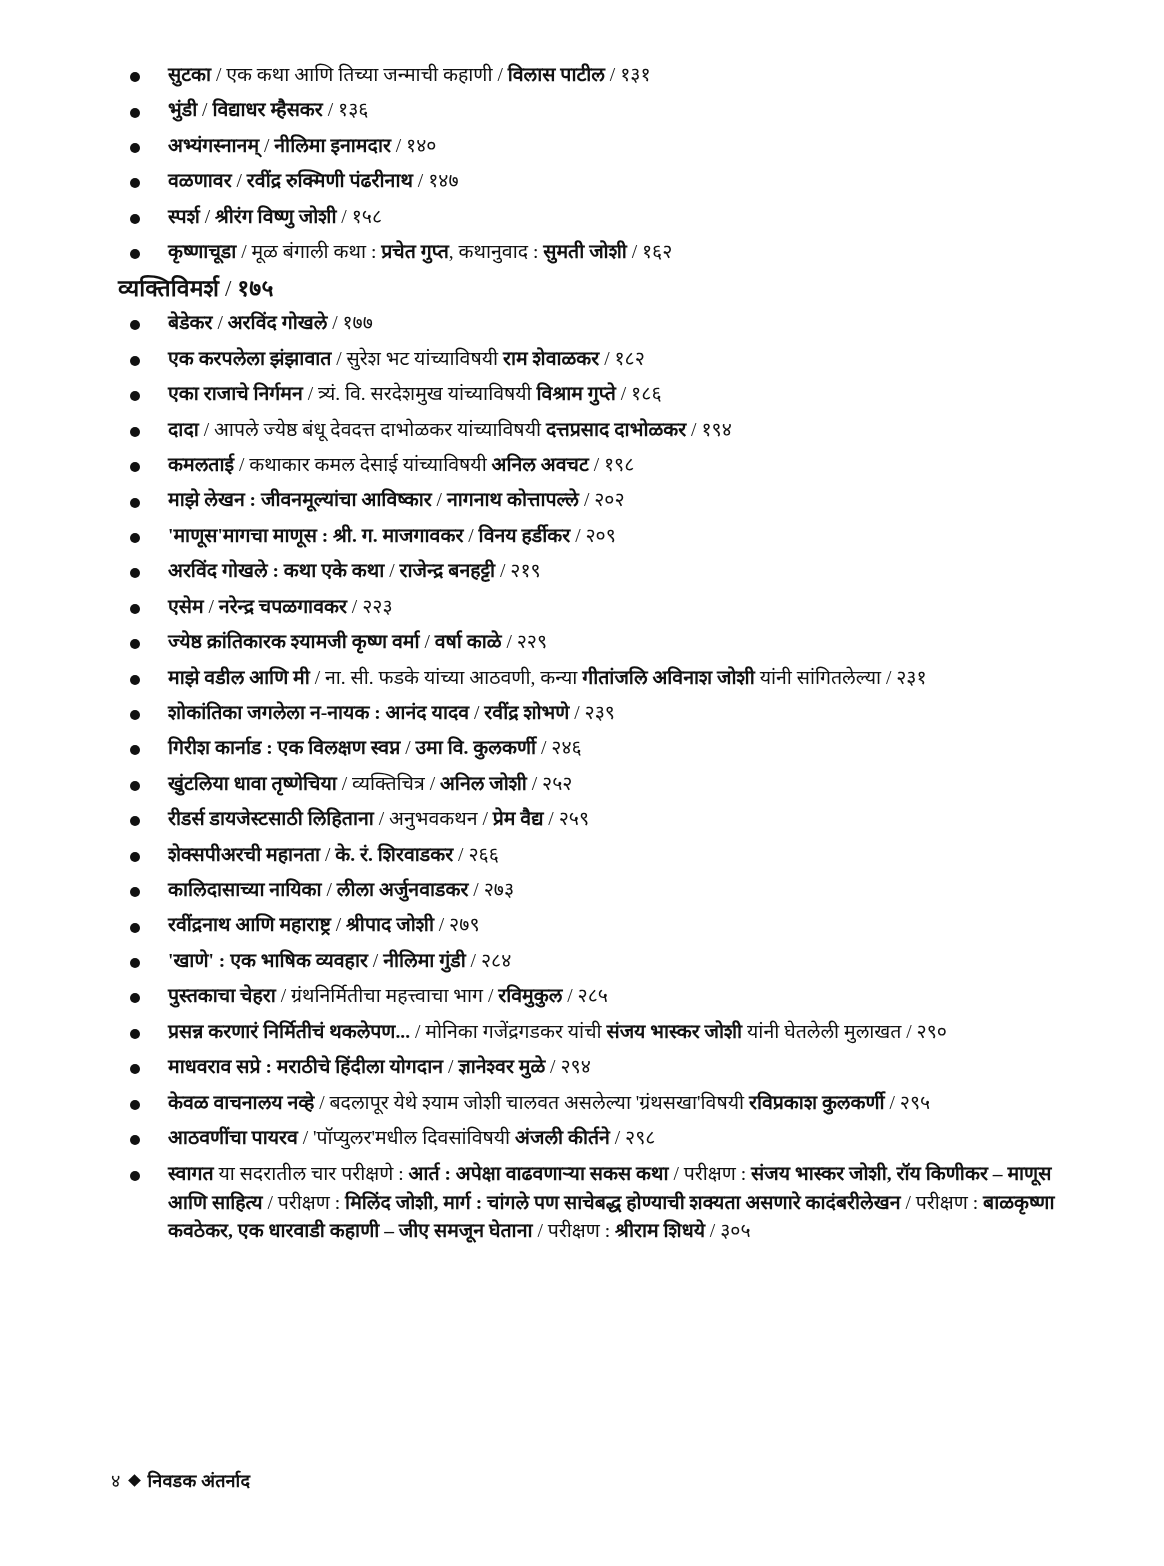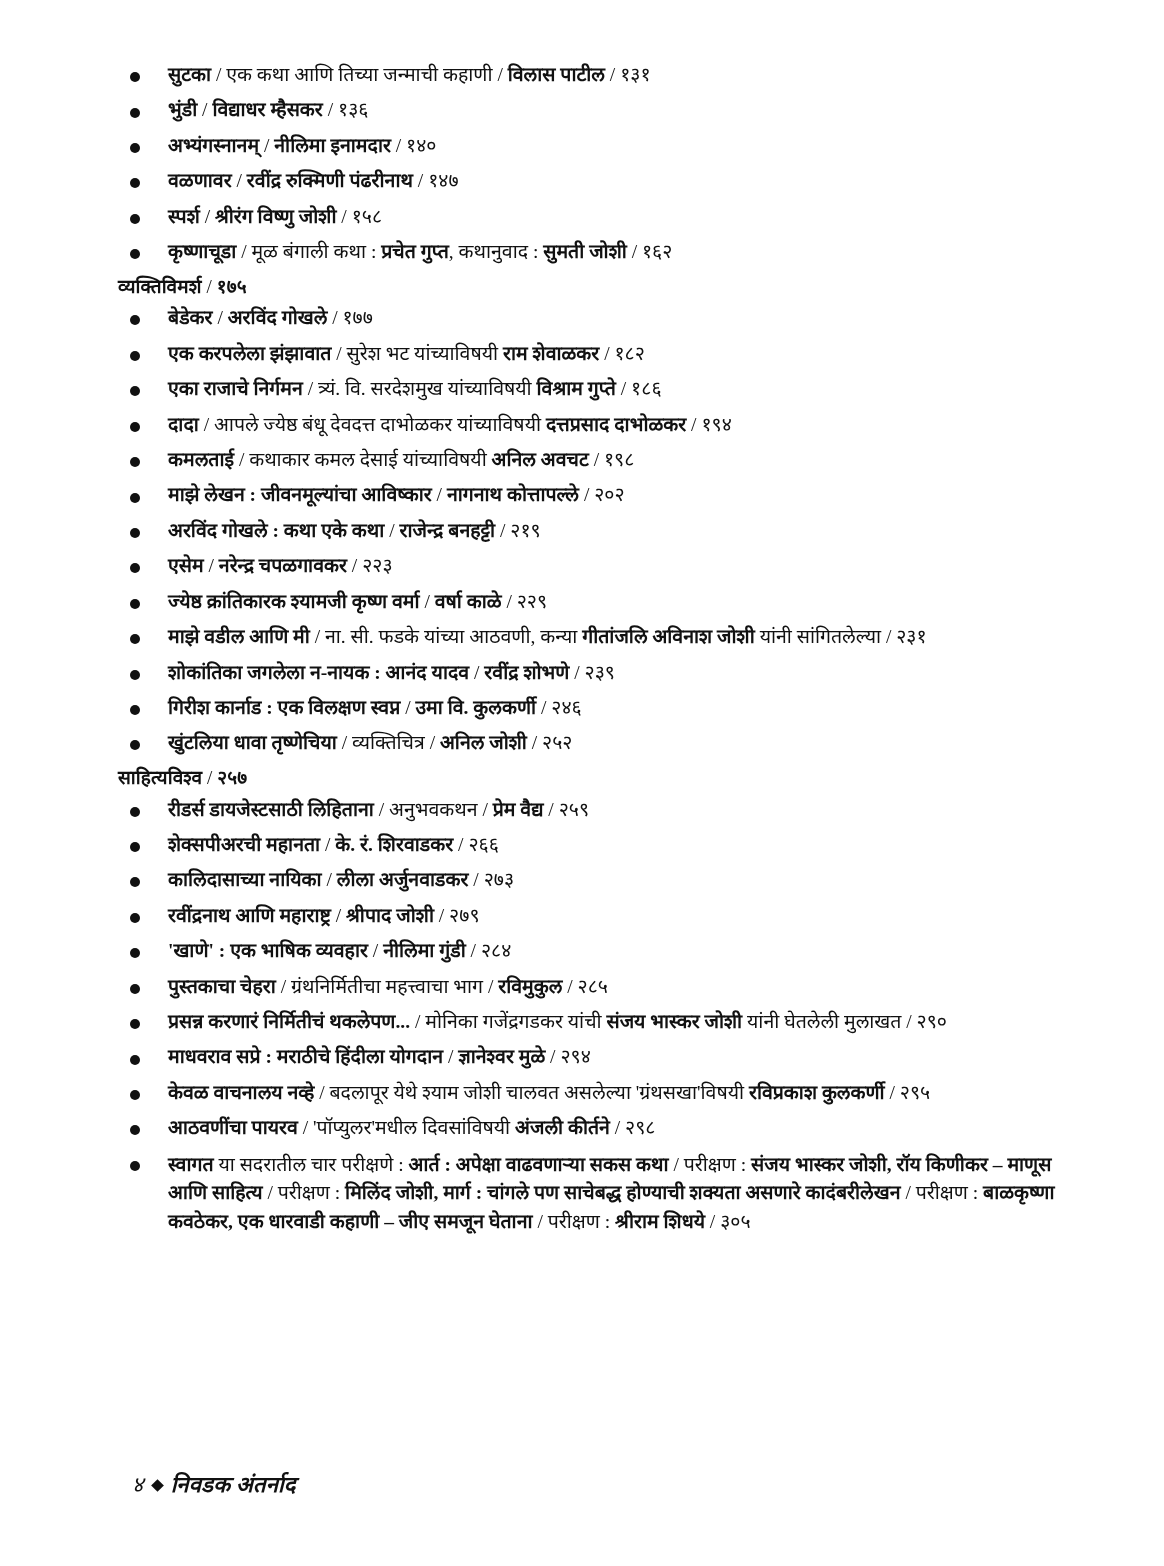--- a/index.html
+++ b/index.html
@@ -28,21 +28,21 @@
 
   .content {
     position: absolute;
     left: 118px;
     top: 62px;
     width: 960px;
   }
 
   
   .section-heading {
-    font-size: 19px;
+    font-size: 23px;
     font-weight: 700;
     line-height: 1.25;
     margin: 14px 0 7px 0;
     letter-spacing: .1px;
   }
   .section-heading:first-child { margin-top: 0; }
 
   
   .entry-list {
     list-style: none;
@@ -85,27 +85,26 @@
     margin-bottom: 12px;
     margin-top: 7px;
   }
 
   
   .block + .block { margin-top: 0; }
 
   
   .footer {
     position: absolute;
-    left: 132px;
+    left: 111px;
     top: 1468px;
-    font-size: 22px;
+    font-size: 18px;
     font-weight: 700;
     letter-spacing: .2px;
     white-space: nowrap;
-    font-style: italic;
   }
   .footer .diamond {
     display: inline-block;
     width: 9px;
     height: 9px;
     background: #111111;
     transform: rotate(45deg);
     margin: 0 9px 0 9px;
     position: relative;
     top: -2px;
@@ -168,20 +167,24 @@
             <div class="entry">
               <span class="bullet"></span>
               <span class="entry-text"><b>कमलताई</b><span class="lt"> / कथाकार कमल देसाई यांच्याविषयी </span><b>अनिल अवचट</b><span class="lt"> / </span><span class="lt">१९८</span></span>
             </div>
             <div class="entry">
               <span class="bullet"></span>
               <span class="entry-text"><b>माझे लेखन : जीवनमूल्यांचा आविष्कार</b><span class="lt"> / </span><b>नागनाथ कोत्तापल्ले</b><span class="lt"> / </span><span class="lt">२०२</span></span>
             </div>
             <div class="entry">
               <span class="bullet"></span>
+              <span class="entry-text"><b>'माणूस'मागचा माणूस : श्री. ग. माजगावकर</b><span class="lt"> / </span><b>विनय हर्डीकर</b><span class="lt"> / </span><span class="lt">२०९</span></span>
+            </div>
+            <div class="entry">
+              <span class="bullet"></span>
               <span class="entry-text"><b>अरविंद गोखले : कथा एके कथा</b><span class="lt"> / </span><b>राजेन्द्र बनहट्टी</b><span class="lt"> / </span><span class="lt">२१९</span></span>
             </div>
             <div class="entry">
               <span class="bullet"></span>
               <span class="entry-text"><b>एसेम</b><span class="lt"> / </span><b>नरेन्द्र चपळगावकर</b><span class="lt"> / </span><span class="lt">२२३</span></span>
             </div>
             <div class="entry">
               <span class="bullet"></span>
               <span class="entry-text"><b>ज्येष्ठ क्रांतिकारक श्यामजी कृष्ण वर्मा</b><span class="lt"> / </span><b>वर्षा काळे</b><span class="lt"> / </span><span class="lt">२२९</span></span>
             </div>
@@ -197,21 +200,20 @@
               <span class="bullet"></span>
               <span class="entry-text"><b>गिरीश कार्नाड : एक विलक्षण स्वप्न</b><span class="lt"> / </span><b>उमा वि. कुलकर्णी</b><span class="lt"> / </span><span class="lt">२४६</span></span>
             </div>
             <div class="entry">
               <span class="bullet"></span>
               <span class="entry-text"><b>खुंटलिया धावा तृष्णेचिया</b><span class="lt"> / व्यक्तिचित्र / </span><b>अनिल जोशी</b><span class="lt"> / </span><span class="lt">२५२</span></span>
             </div>
           </div>
         </div>
         <div class="block">
-          <div class="section-heading"><b>साहित्यविश्व</b><span class="lt"> / </span><b>२५७</b></div>
           <div class="entry-list">
             <div class="entry">
               <span class="bullet"></span>
               <span class="entry-text"><b>रीडर्स डायजेस्टसाठी लिहिताना</b><span class="lt"> / अनुभवकथन / </span><b>प्रेम वैद्य</b><span class="lt"> / </span><span class="lt">२५९</span></span>
             </div>
             <div class="entry">
               <span class="bullet"></span>
               <span class="entry-text"><b>शेक्सपीअरची महानता</b><span class="lt"> / </span><b>के. रं. शिरवाडकर</b><span class="lt"> / </span><span class="lt">२६६</span></span>
             </div>
             <div class="entry">

